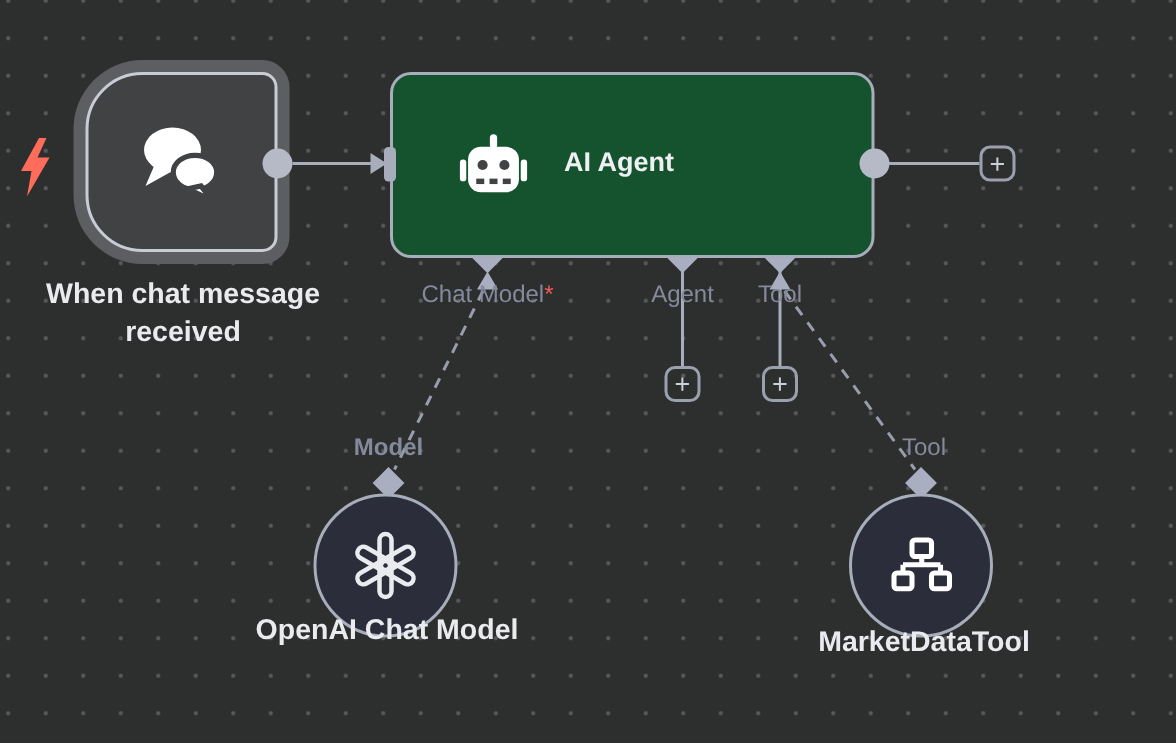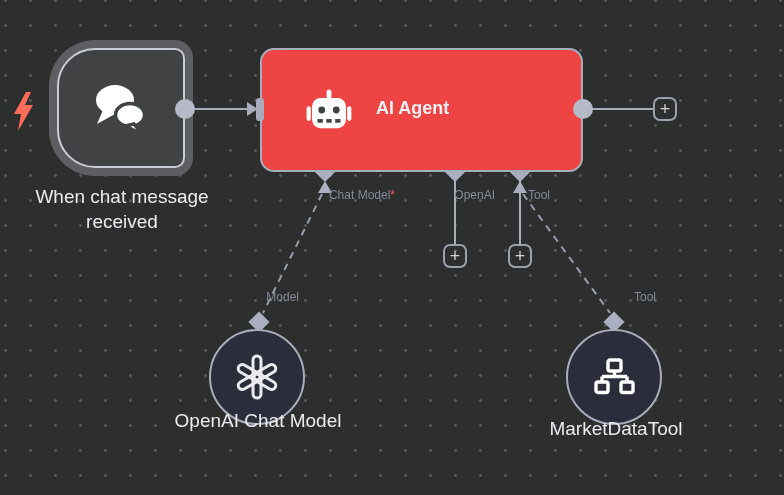--- a/index.html
+++ b/index.html
@@ -25,21 +25,21 @@
     border:2px solid #c7ccd5;
     border-radius:38px 10px 10px 38px;
     box-shadow:0 0 0 8px #5d5e61;
     z-index:2;
   }
   .trigger-icon { left:92px; top:81px; z-index:3; }
 
   
   .agent-node {
     left:260px; top:48px; width:323px; height:124px;
-    background:#ef4444;
+    background:#14532d;
     border:2px solid #a8adbb;
     border-radius:14px;
     z-index:2;
   }
   .agent-icon { left:44px; top:38px; position:absolute; }
   .agent-title {
     position:absolute; left:114px; top:48px;
     font-size:18px; font-weight:700; color:#eef0f3;
   }
 
@@ -60,26 +60,26 @@
     background:transparent;
     color:#ccd0d9; font-size:18px; line-height:20px;
     text-align:center; z-index:3;
     display:flex; align-items:center; justify-content:center;
     cursor:pointer;
   }
   .plus-btn span { display:block; margin-top:-1px; }
 
   
   .port-label {
-    font-size:12px; color:#848a9b; text-align:right; z-index:5;
+    font-size:16px; color:#848a9b; text-align:center; z-index:5;
     white-space:nowrap;
   }
   .req { color:#f45959; }
   .node-label {
-    font-size:19px; font-weight:400; color:#e9ebee;
+    font-size:19px; font-weight:700; color:#e9ebee;
     text-align:center; z-index:5; line-height:1.32;
   }
 
   
   .circle-node {
     width:96px; height:96px; border-radius:50%;
     background:#2b2d3a;
     border:2px solid #a8adbb;
     z-index:2;
     display:flex; align-items:center; justify-content:center;
@@ -155,31 +155,31 @@
 <div class="abs input-bar"></div>
 <div class="abs endpoint" style="left:573px; top:99px;"></div>
 
 <div class="abs plus-btn" style="left:653px; top:97px;">
   <span>+</span>
 </div>
 
 <div class="abs port-label" style="left:255px; top:188px; width:140px;">
   <span>Chat Model</span><span class="req">*</span>
 </div>
-<div class="abs port-label" style="left:415px; top:188px; width:80px;">OpenAI</div>
+<div class="abs port-label" style="left:415px; top:188px; width:80px;">Agent</div>
 <div class="abs port-label" style="left:490px; top:188px; width:60px;">Tool</div>
 
 <div class="abs plus-btn" style="left:443px; top:244px;">
   <span>+</span>
 </div>
 <div class="abs plus-btn" style="left:508px; top:244px;">
   <span>+</span>
 </div>
 
-<div class="abs port-label" style="left:219px; top:290px; width:80px;">Model</div>
+<div class="abs port-label" style="left:219px; top:290px; width:80px;font-weight:bold;">Model</div>
 <div class="abs port-label" style="left:576px; top:290px; width:80px;">Tool</div>
 
 <div class="abs circle-node" style="left:209px; top:329px;">
   <div>
     <svg width="48" height="48" viewBox="0 0 48 48">
       <g fill="none" stroke="#e9ebee" stroke-width="3" stroke-linejoin="round">
         <g transform="rotate(0 24 24)">
             <rect x="20" y="3" width="8" height="24" rx="4"></rect>
           </g>
         <g transform="rotate(60 24 24)">

